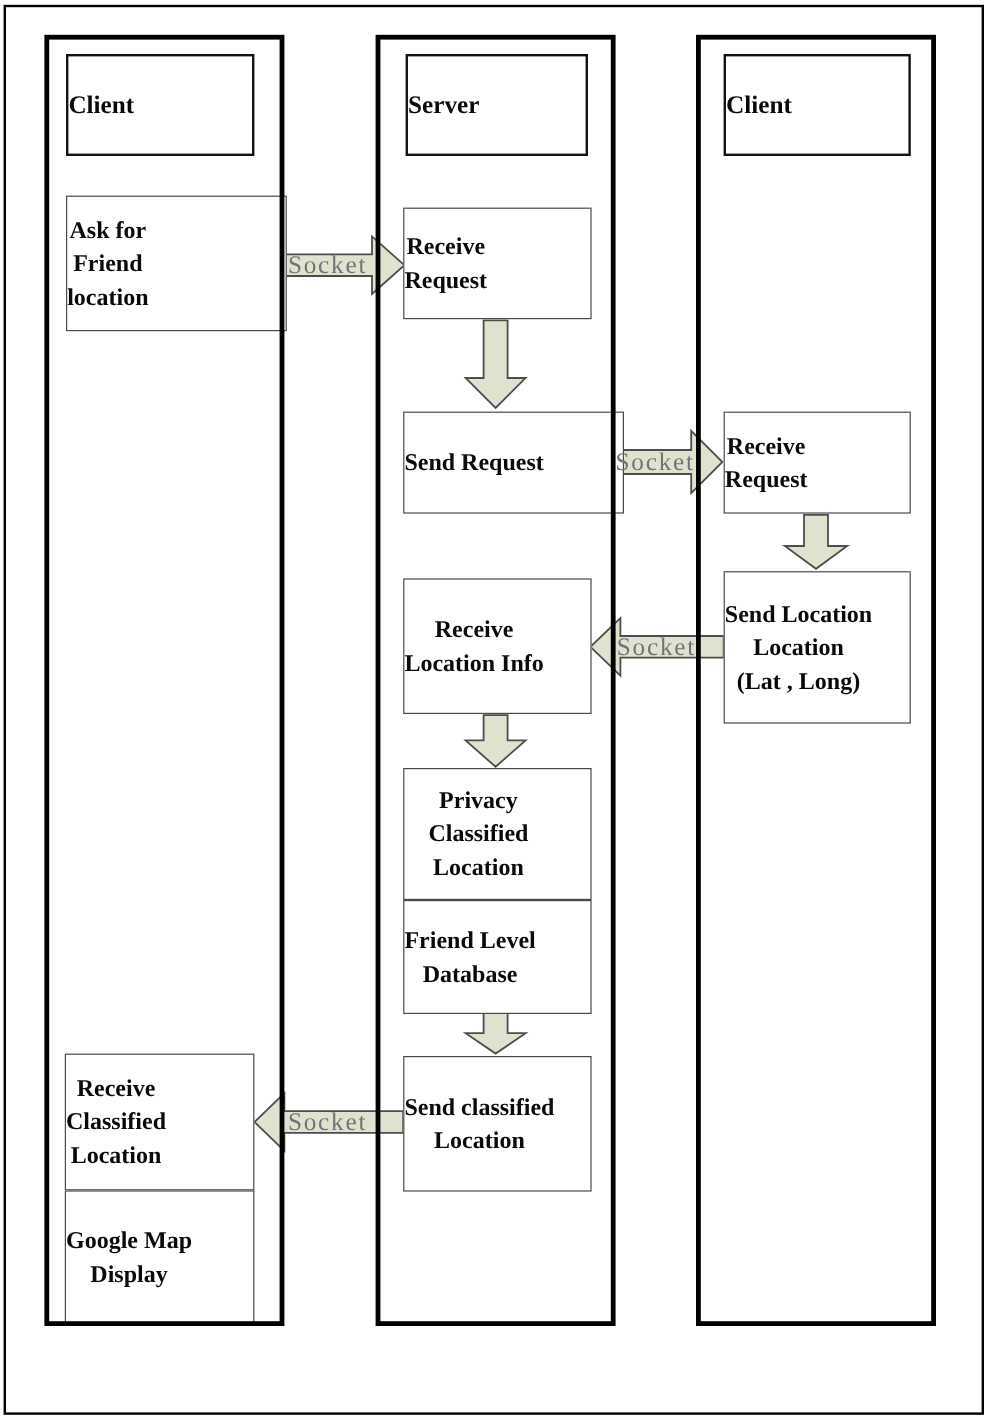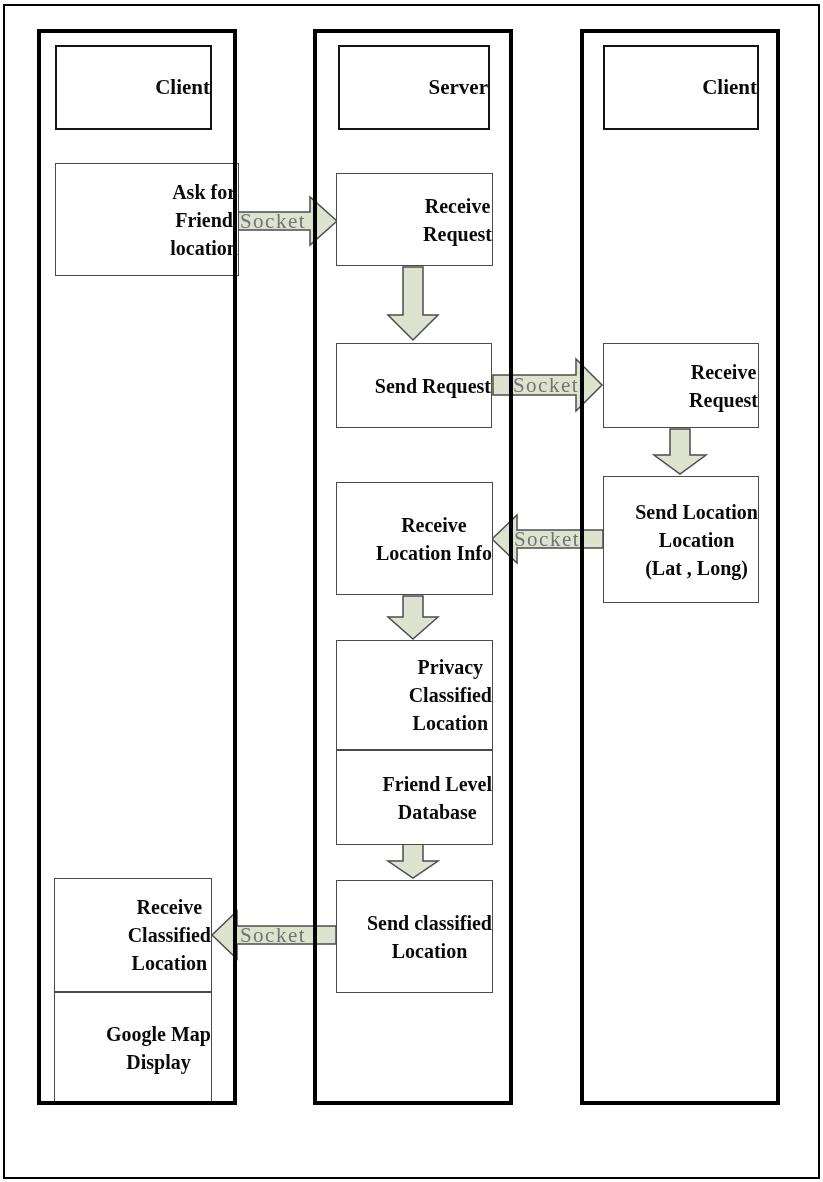--- a/index.html
+++ b/index.html
@@ -28,21 +28,21 @@
     stroke: var(--arrow-stroke, #4d4d4d);
     stroke-width: 1.5;
   }
   .box {
     position: absolute;
     box-sizing: border-box;
     background: #ffffff;
     border: 1.5px solid #4a4a4a;
     display: flex;
     align-items: center;
-    justify-content: flex-end;
+    justify-content: flex-start;
     text-align: center;
     z-index: 2;
   }
   .box .label {
     font-weight: bold;
     font-size: 20px;
     line-height: 1.4;
     color: #0a0a0a;
     white-space: pre-line;
   }
@@ -104,37 +104,37 @@
   </div>
 
   <div class="box" style="left:54px; top:992px; width:158px; height:111px;">
     <span class="label">Google Map
 Display</span>
   </div>
   <div class="box" style="left:336px; top:173px; width:157px; height:93px;">
     <span class="label">Receive
 Request</span>
   </div>
-  <div class="box" style="left:336px; top:343px; width:156px; height:85px;">
+  <div class="box" style="left:336px; top:343px; width:184px; height:85px;">
     <span class="label">Send Request</span>
   </div>
   <div class="box" style="left:336px; top:482px; width:157px; height:113px;">
     <span class="label">Receive
 Location Info</span>
   </div>
   <div class="box" style="left:336px; top:640px; width:157px; height:110px;padding-left:20px;">
     <span class="label">Privacy
 Classified
 Location</span>
   </div>
   <div class="box" style="left:336px; top:750px; width:157px; height:95px;">
     <span class="label">Friend Level
 Database</span>
   </div>
-  <div class="box" style="left:336px; top:880px; width:157px; height:113px;padding-left:16px;">
+  <div class="box" style="left:336px; top:880px; width:157px; height:113px;">
     <span class="label">Send classified
 Location</span>
   </div>
 
   <div class="box header" style="left:603px; top:45px; width:156px; height:85px;">
     <span class="label">Client</span>
   </div>
   <div class="box" style="left:603px; top:343px; width:156px; height:85px;">
     <span class="label">Receive
 Request</span>

